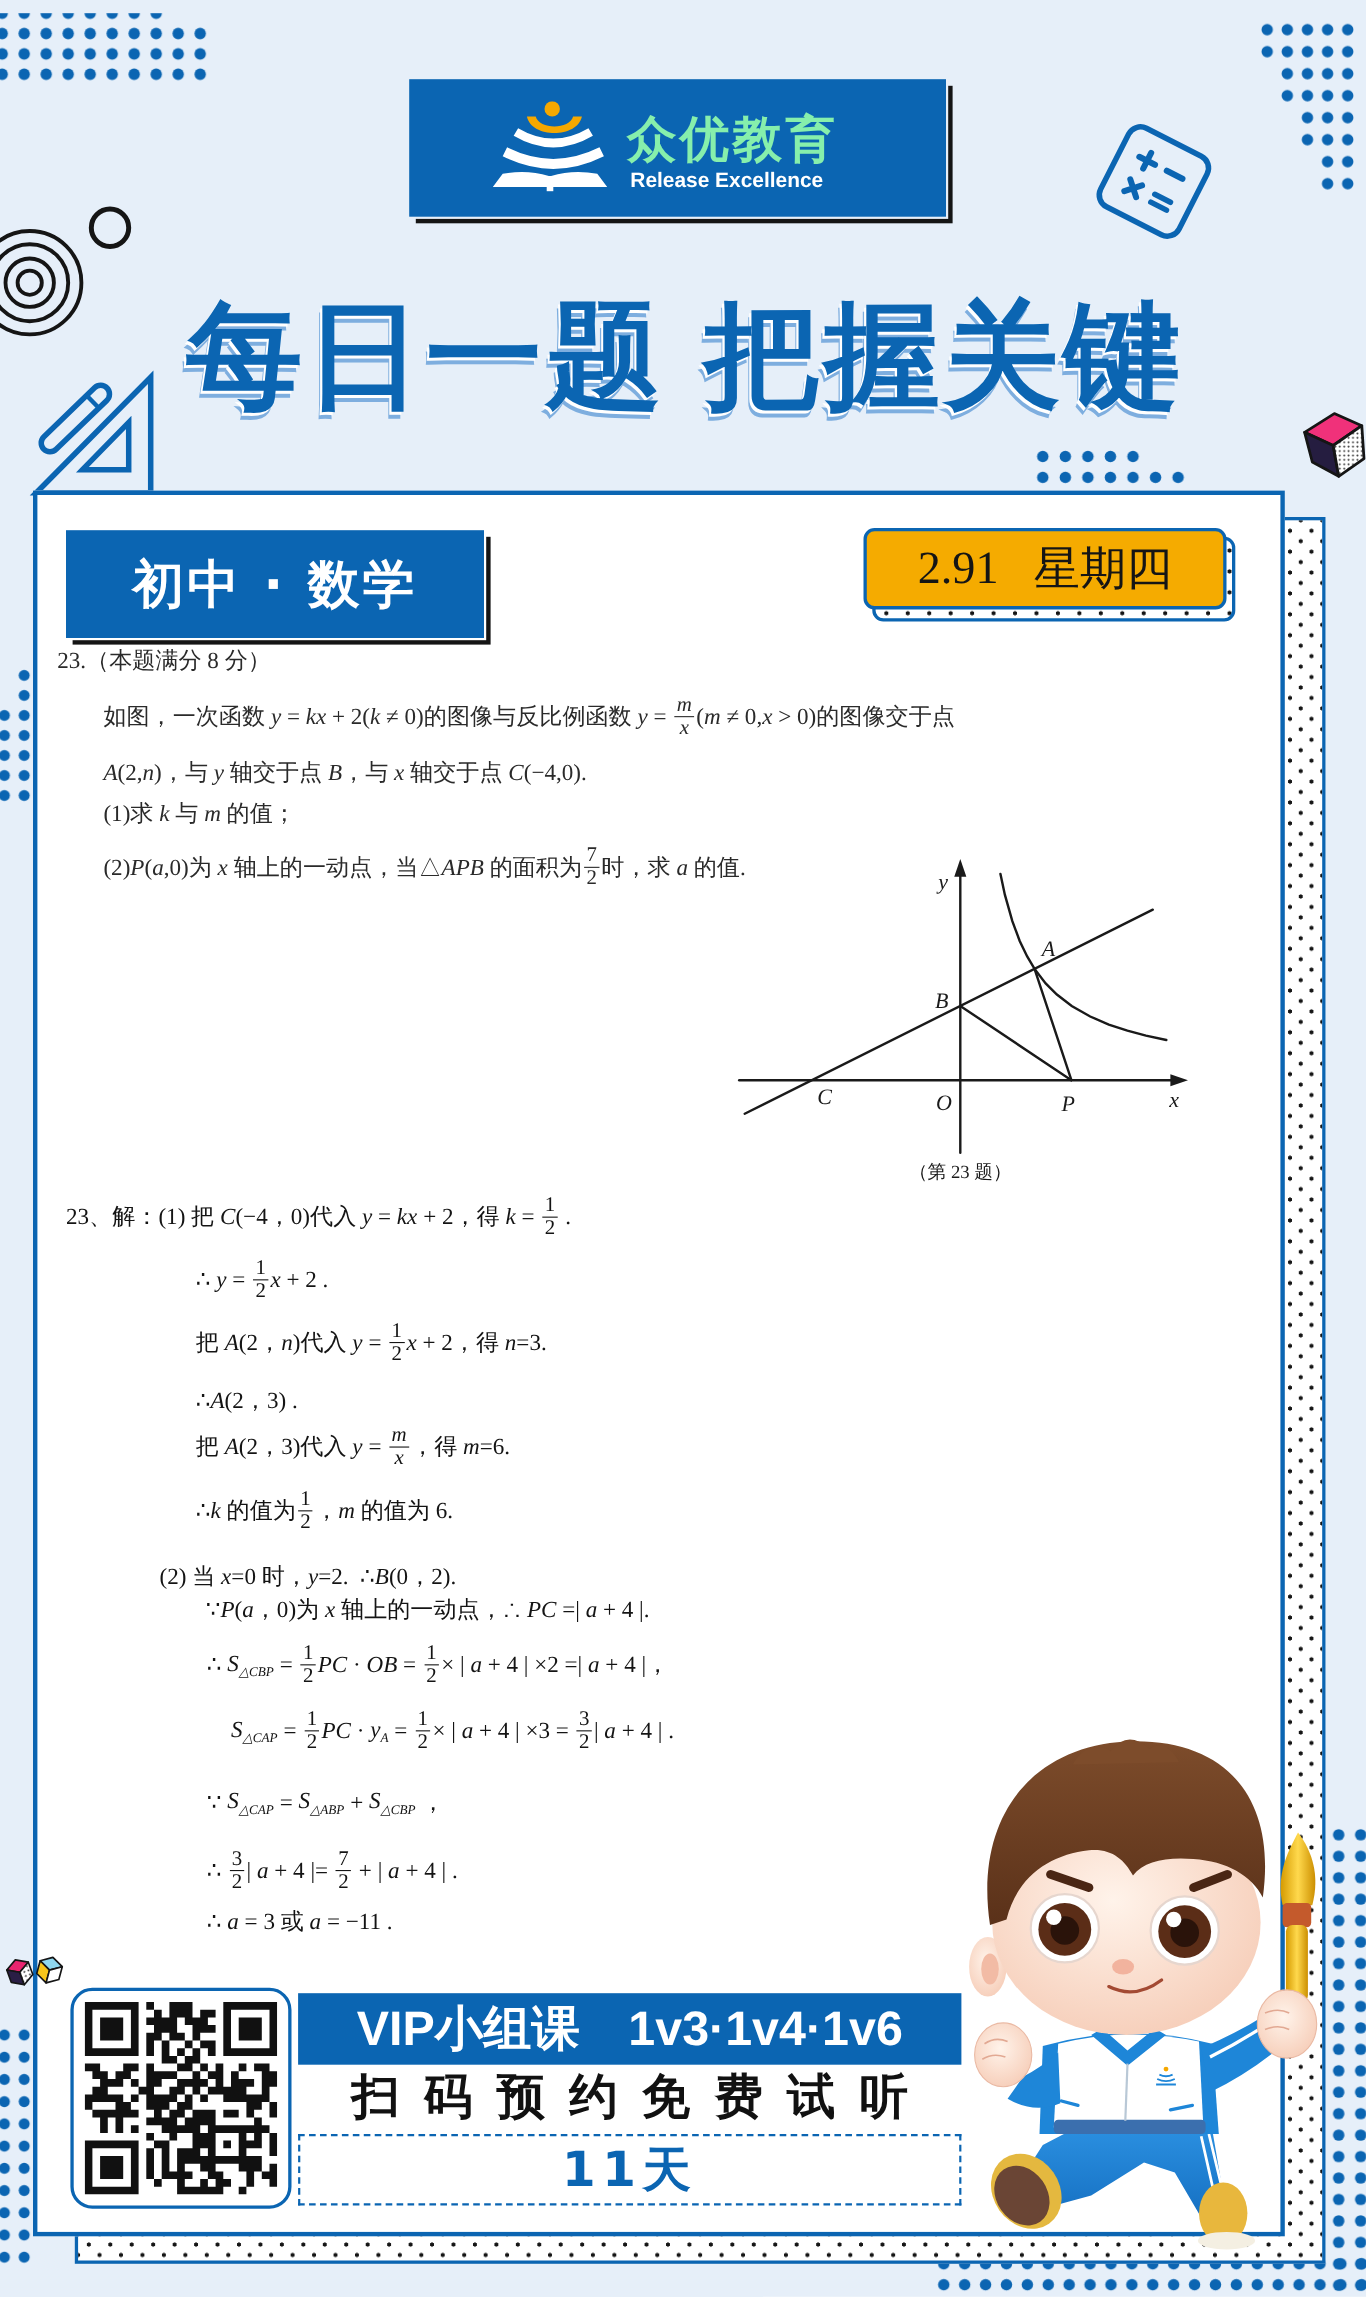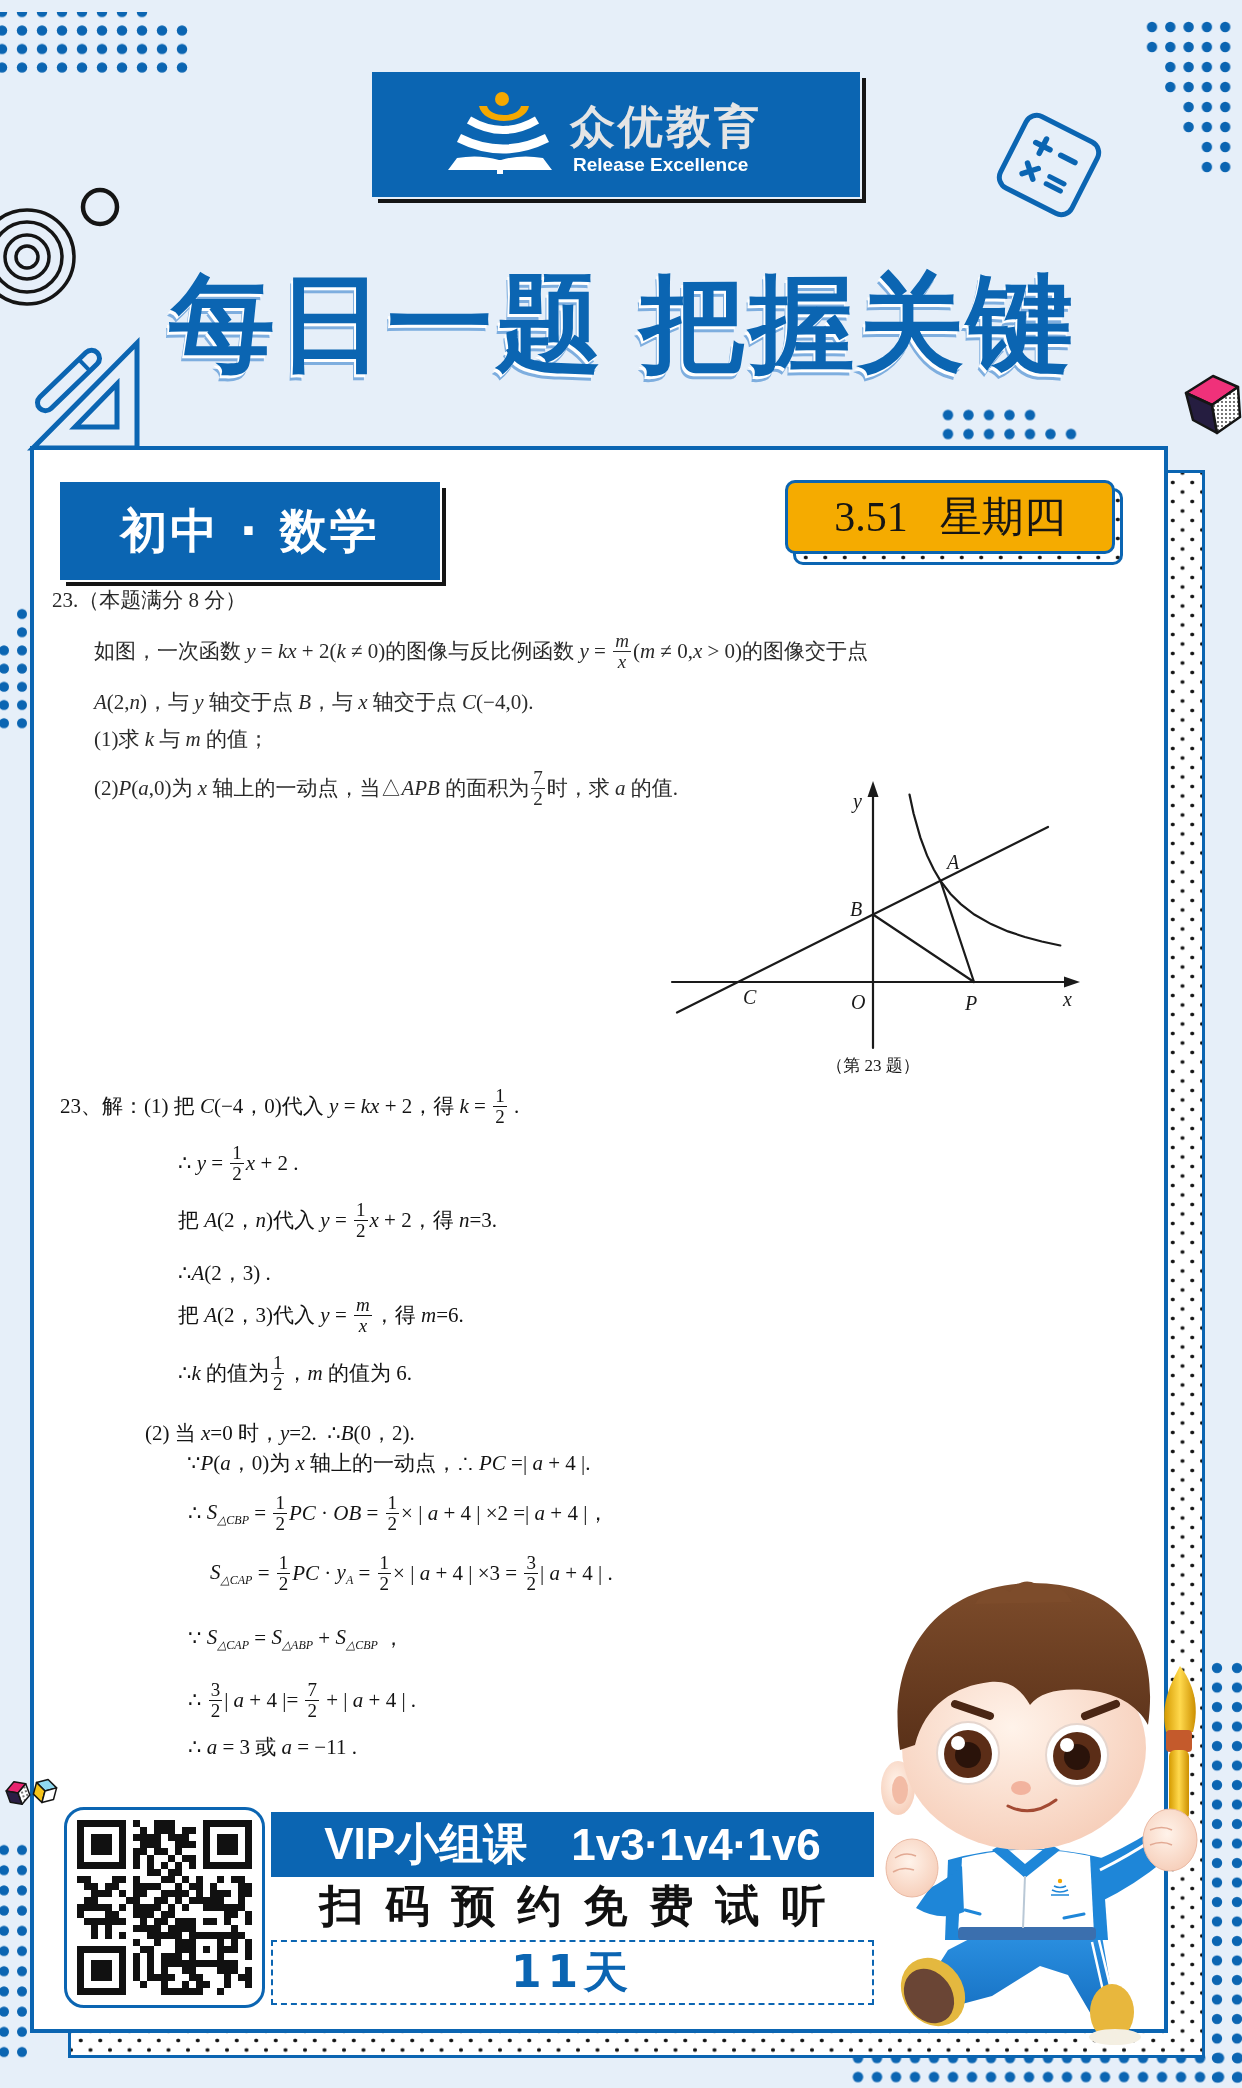--- a/index.html
+++ b/index.html
@@ -2,21 +2,21 @@
 <html style="--brand_blue: #0b65b2; --accent_orange: #f5ab00; --page_background: #e6eff9;"><head>
 <meta charset="utf-8">
 <style>
 :root{--brand_blue:#0b65b2;--accent_orange:#f5ab00;--page_background:#e6eff9;}
 html,body{margin:0;padding:0;}
 body{width:1242px;height:2088px;position:relative;overflow:hidden;background:var(--page_background);font-family:"DejaVu Sans",sans-serif;}
 .abs{position:absolute;}
 .layer{position:absolute;left:0;top:0;}
 #logo-box{position:absolute;left:372px;top:72px;width:488px;height:125px;background:var(--brand_blue);box-shadow:2px 2px 0 var(--page_background),6px 6px 0 #151515;}
 #logo-icon{position:absolute;left:76px;top:20px;}
-#brand-name{position:absolute;left:198px;top:27px;font-family:"DejaVu Sans",sans-serif;font-weight:bold;font-size:45px;line-height:56px;color:#e5e5e5;letter-spacing:3px;white-space:nowrap;}
+#brand-name{position:absolute;left:198px;top:27px;font-family:"DejaVu Sans",sans-serif;font-weight:bold;font-size:45px;line-height:56px;color:#86efac;letter-spacing:3px;white-space:nowrap;}
 #brand-slogan{position:absolute;left:201px;top:82px;font-family:"Liberation Sans",sans-serif;font-weight:bold;font-size:19px;line-height:22px;color:#fff;white-space:nowrap;}
 .title-part{position:absolute;top:262px;height:124px;font-family:"DejaVu Sans",sans-serif;font-weight:bold;font-size:106px;line-height:124px;color:var(--brand_blue);letter-spacing:3px;white-space:nowrap;text-shadow:-2px 3px 0 #fff,-3px 6px 0 #7eaedf;}
 #title-left{left:169px;}
 #title-right{left:640px;}
 .dotted{background-color:#fff;background-image:radial-gradient(circle,#151515 1.6px,rgba(0,0,0,0) 2.2px),radial-gradient(circle,#151515 1.6px,rgba(0,0,0,0) 2.2px);background-size:19.5px 19px;background-position:0 0,9.75px 9.5px;}
 #shadow-card{position:absolute;left:68px;top:470px;width:1137px;height:1588px;box-sizing:border-box;border:3px solid var(--brand_blue);}
 #main-card{position:absolute;left:30px;top:446px;width:1138px;height:1587px;box-sizing:border-box;border:4px solid var(--brand_blue);background:#fff;}
 #subject-tag{position:absolute;left:60px;top:482px;width:380px;height:98px;background:var(--brand_blue);box-shadow:2px 2px 0 #fff,6px 6px 0 #151515;color:#fff;font-family:"DejaVu Sans",sans-serif;font-weight:bold;font-size:47px;display:flex;align-items:center;justify-content:center;letter-spacing:3px;white-space:pre;}
 #date-shadow{position:absolute;left:793px;top:488px;width:330px;height:77px;box-sizing:border-box;border:3px solid var(--brand_blue);border-radius:10px;}
 #date-tag{position:absolute;left:785px;top:480px;width:330px;height:74px;box-sizing:border-box;border:3px solid var(--brand_blue);border-radius:10px;background:var(--accent_orange);display:flex;align-items:center;justify-content:center;gap:32px;font-family:"Liberation Serif",serif;font-size:42px;color:#151515;white-space:nowrap;}
@@ -137,21 +137,21 @@
 
 <div id="title-left" class="title-part">每日一题</div>
 <div id="title-right" class="title-part">把握关键</div>
 
 <div id="shadow-card" class="dotted"></div>
 <div id="main-card"></div>
 
 <div id="subject-tag">初中 · 数学</div>
 <div id="date-shadow" class="dotted"></div>
 <div id="date-tag">
-  <span>3.51</span>
+  <span>2.91</span>
   <span>星期四</span>
 </div>
 
 <div>
   <div id="q-header">23.（本题满分 8 分）</div>
   <div class="mline qline" style="left:94px;top:623px"><span>如图，一次函数 </span><span class="it">y</span><span> = </span><span class="it">kx</span><span> + 2(</span><span class="it">k</span><span> ≠ 0)的图像与反比例函数 </span><span class="it">y</span><span> = </span><span class="frac"><span class="n it">m</span><span class="d it">x</span></span><span>(</span><span class="it">m</span><span> ≠ 0,</span><span class="it">x</span><span> &gt; 0)的图像交于点</span></div>
   <div class="mline qline" style="left:94px;top:674px"><span class="it">A</span><span>(2,</span><span class="it">n</span><span>)，与 </span><span class="it">y</span><span> 轴交于点 </span><span class="it">B</span><span>，与 </span><span class="it">x</span><span> 轴交于点 </span><span class="it">C</span><span>(−4,0).</span></div>
   <div class="mline qline" style="left:94px;top:711px"><span>(1)求 </span><span class="it">k</span><span> 与 </span><span class="it">m</span><span> 的值；</span></div>
   <div class="mline qline" style="left:94px;top:760px"><span>(2)</span><span class="it">P</span><span>(</span><span class="it">a</span><span>,0)为 </span><span class="it">x</span><span> 轴上的一动点，当△</span><span class="it">APB</span><span> 的面积为</span><span class="frac"><span class="n">7</span><span class="d">2</span></span><span>时，求 </span><span class="it">a</span><span> 的值.</span></div>
 </div>

